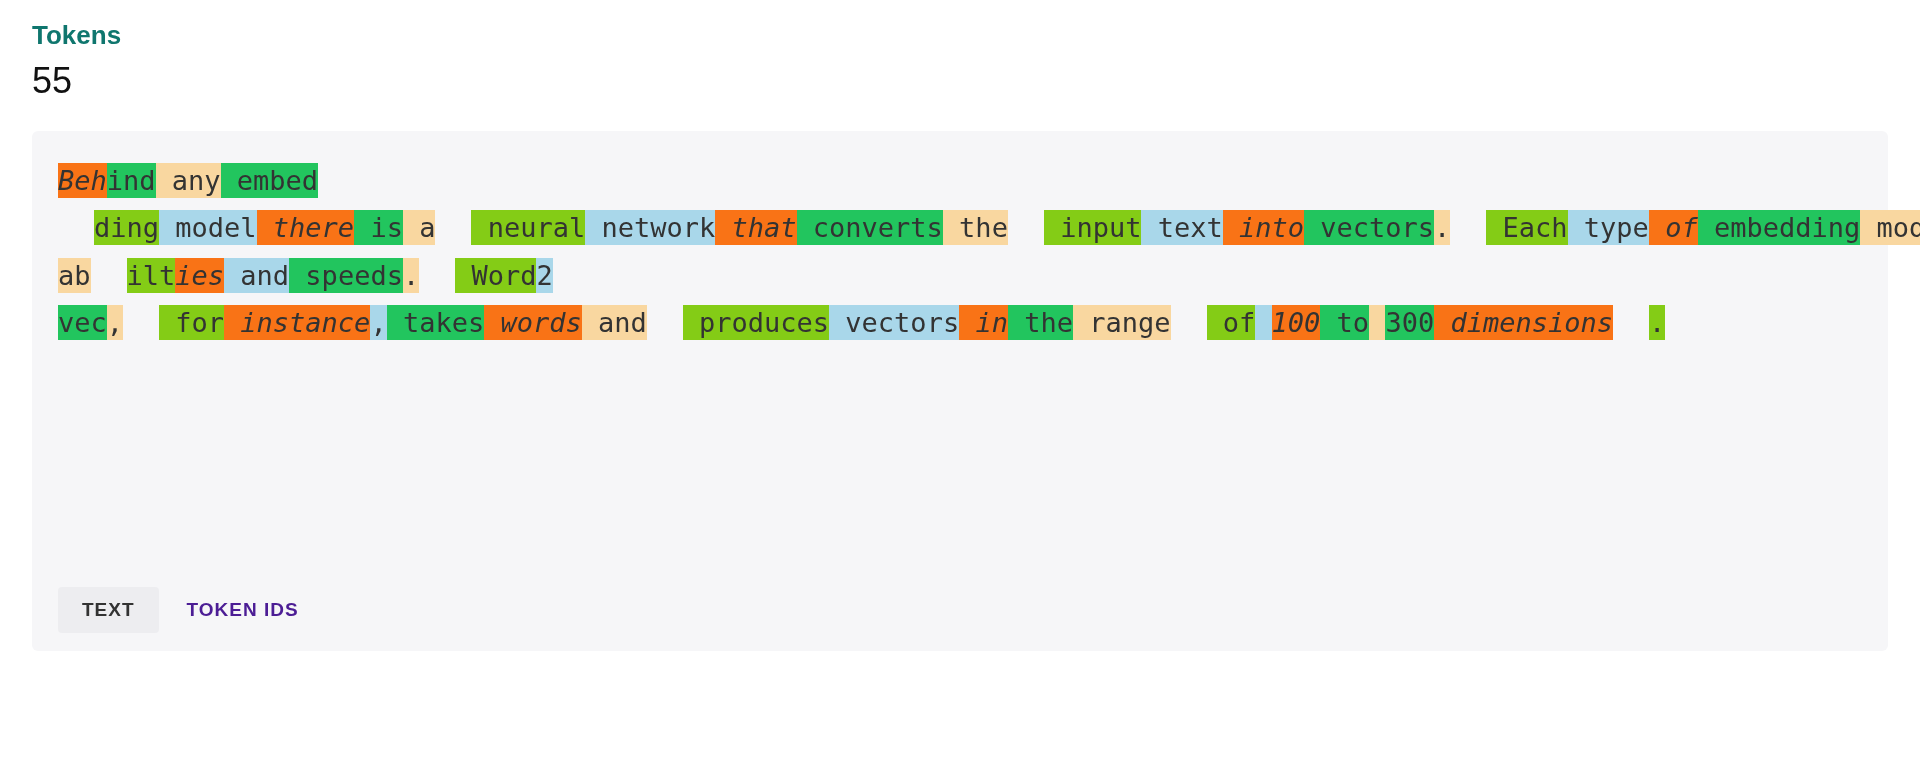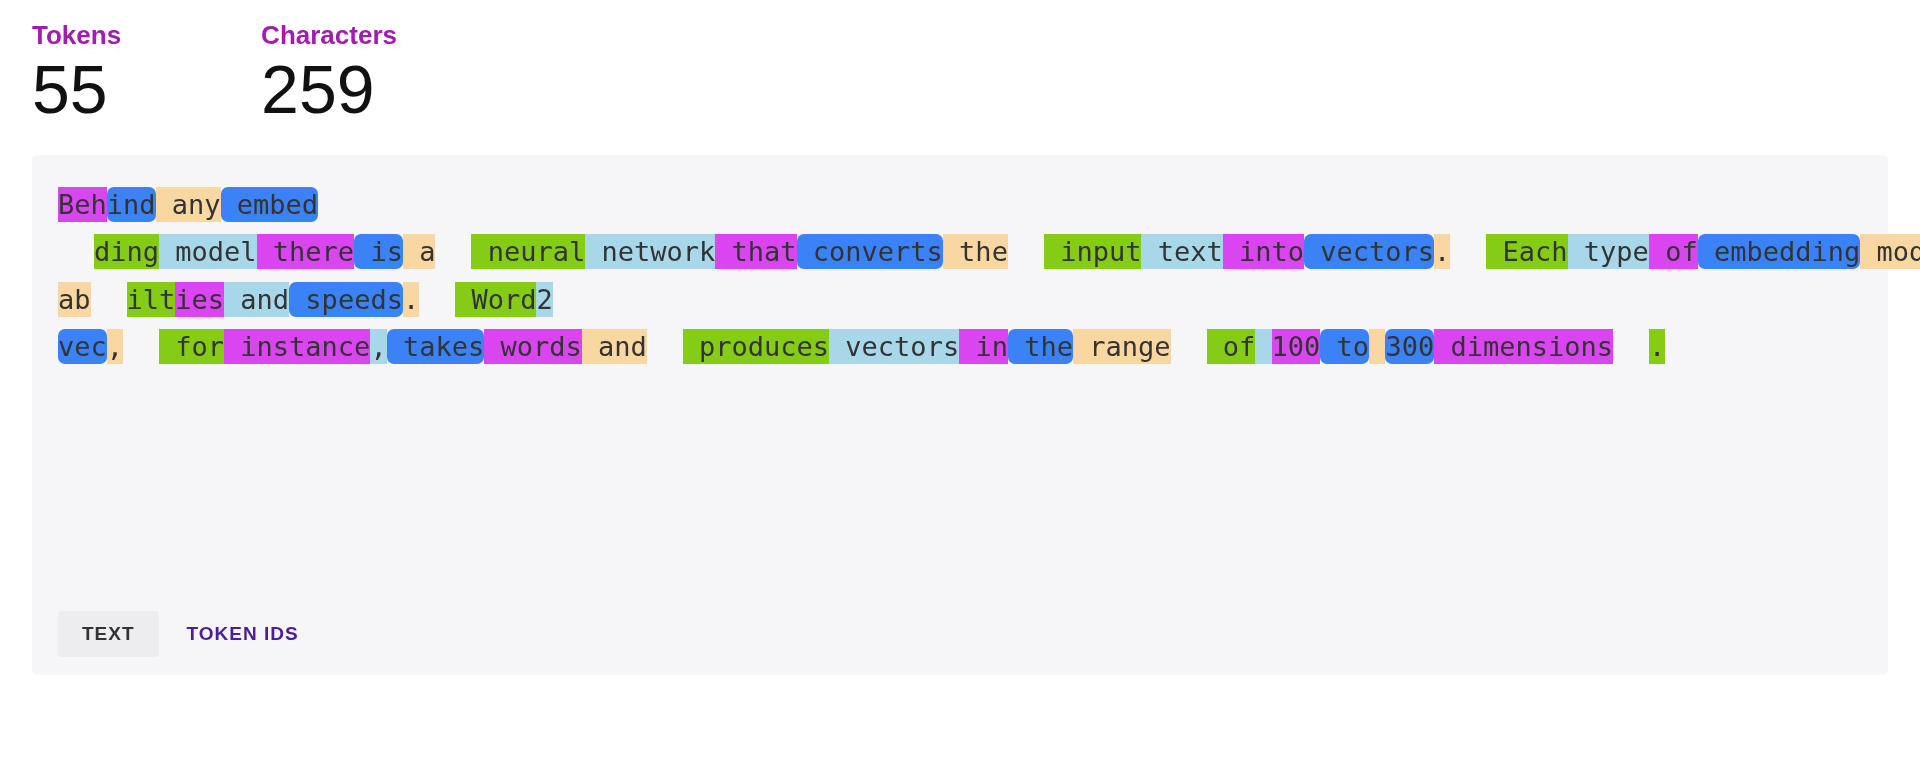--- a/index.html
+++ b/index.html
@@ -12,25 +12,25 @@
   }
   .stats {
     display: flex;
     gap: 140px;
     margin-bottom: 32px;
   }
   .stat-block { }
   .stat-label {
     font-size: 26px;
     font-weight: 700;
-    color: #a21caf;
-    margin-bottom: 4px;
+    color: #0f766e;
+    margin-bottom: 12px;
   }
   .stat-value {
-    font-size: 68px;
+    font-size: 36px;
     font-weight: 400;
     color: #111;
     line-height: 1;
   }
   .tokenized-panel {
     background: #f6f6f8;
     border-radius: 6px;
     padding: 26px 26px 18px 26px;
     min-height: 520px;
     position: relative;
@@ -41,22 +41,22 @@
     line-height: 1.75;
     color: #333;
     word-break: break-all;
     max-width: 1480px;
   }
   .token-stream span {
     display: inline;
     white-space: pre;
     padding: 2px 0;
   }
-  .c0 { background: #d946ef; }
-  .c1 { background: #3b82f6; border-radius: 7px; }
+  .c0 { background: #f97316; font-style: italic; }
+  .c1 { background: #22c55e; }
   .c2 { background: #f9d7a0; margin-top: 43px; }
   .c3 { background: #84cc16; margin-left: 36px; }
   .c4 { background: #a9d7ea; }
   .tabs {
     position: absolute;
     bottom: 18px;
     left: 26px;
     display: flex;
     gap: 4px;
   }
@@ -77,24 +77,20 @@
   }
 </style>
 </head>
 <body>
 
 <div class="stats">
   <div class="stat-block">
     <div class="stat-label">Tokens</div>
     <div class="stat-value">55</div>
   </div>
-  <div class="stat-block">
-    <div class="stat-label">Characters</div>
-    <div class="stat-value">259</div>
-  </div>
 </div>
 
 <div class="tokenized-panel">
   <div class="token-stream" id="token-stream"><span class="c0">Beh</span><span class="c1">ind</span><span class="c2"> any</span><span class="c1"> embed</span><span class="c3">ding</span><span class="c4"> model</span><span class="c0"> there</span><span class="c1"> is</span><span class="c2"> a</span><span class="c3"> neural</span><span class="c4"> network</span><span class="c0"> that</span><span class="c1"> converts</span><span class="c2"> the</span><span class="c3"> input</span><span class="c4"> text</span><span class="c0"> into</span><span class="c1"> vectors</span><span class="c2">.</span><span class="c3"> Each</span><span class="c4"> type</span><span class="c0"> of</span><span class="c1"> embedding</span><span class="c2"> model</span><span class="c3"> has</span><span class="c0"> different</span><span class="c2">ab</span><span class="c3">ilt</span><span class="c0">ies</span><span class="c4"> and</span><span class="c1"> speeds</span><span class="c2">.</span><span class="c3"> Word</span><span class="c4">2</span><span class="c1">vec</span><span class="c2">,</span><span class="c3"> for</span><span class="c0"> instance</span><span class="c4">,</span><span class="c1"> takes</span><span class="c0"> words</span><span class="c2"> and</span><span class="c3"> produces</span><span class="c4"> vectors</span><span class="c0"> in</span><span class="c1"> the</span><span class="c2"> range</span><span class="c3"> of</span><span class="c4"> </span><span class="c0">100</span><span class="c1"> to</span><span class="c2"> </span><span class="c1">300</span><span class="c0"> dimensions</span><span class="c3">.</span></div>
 
   <div class="tabs">
     <button class="tab active">TEXT</button>
     <button class="tab">TOKEN IDS</button>
   </div>
 </div>

